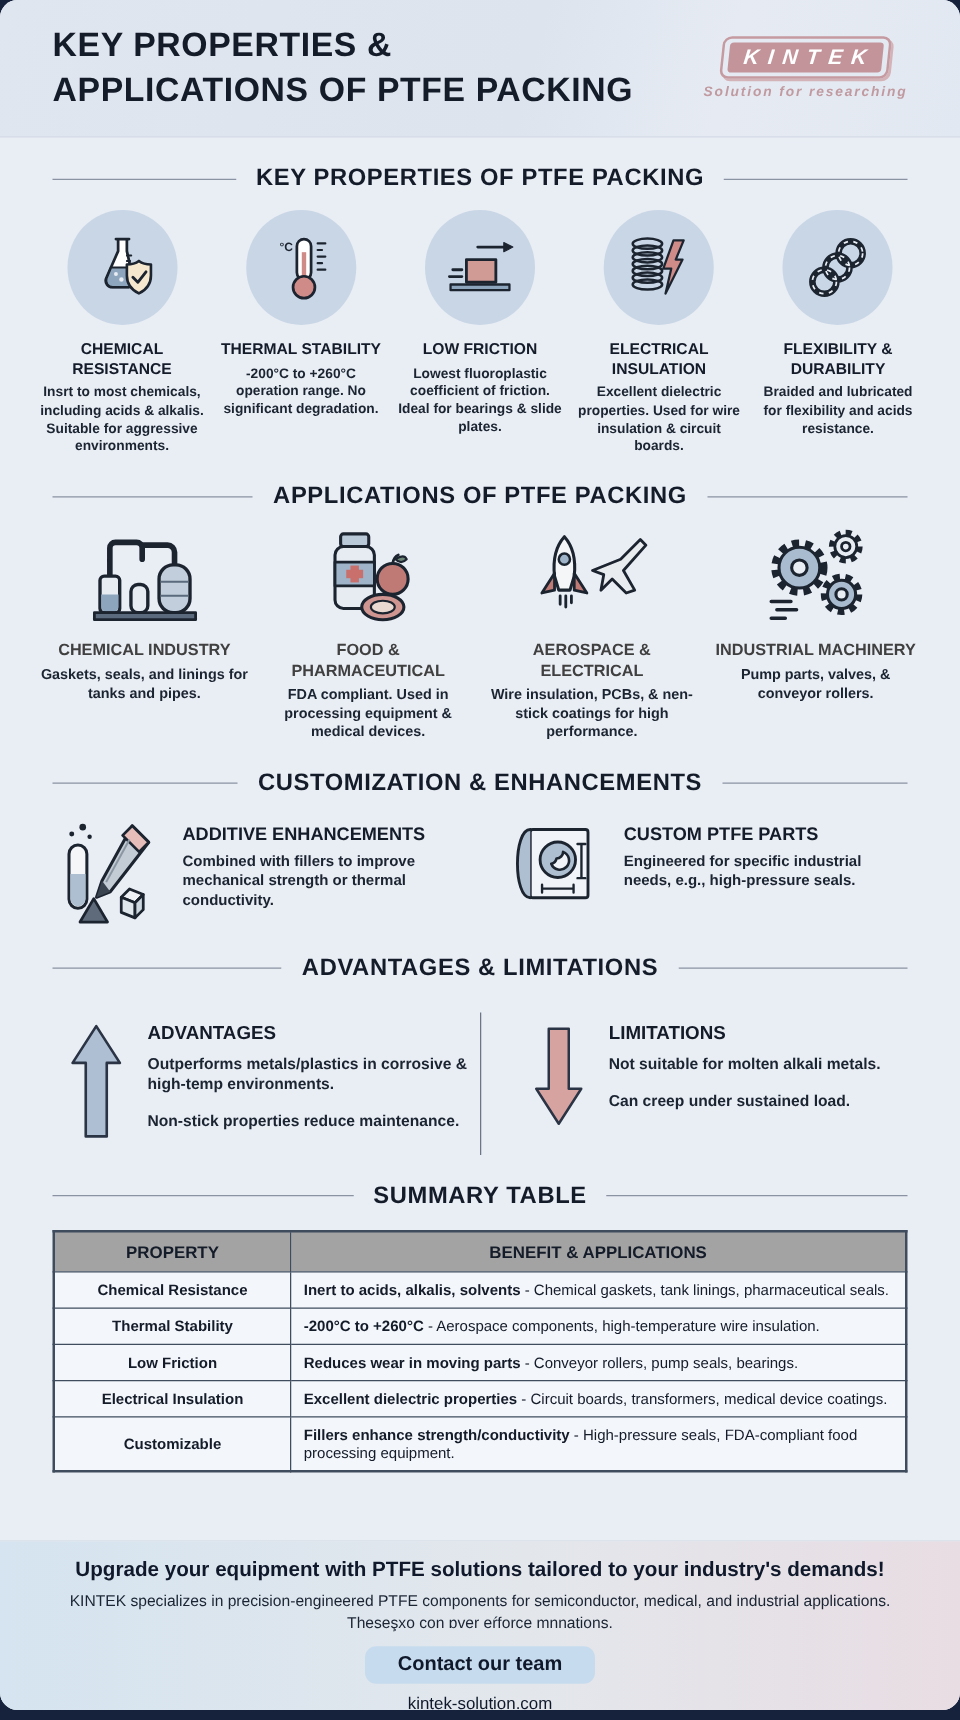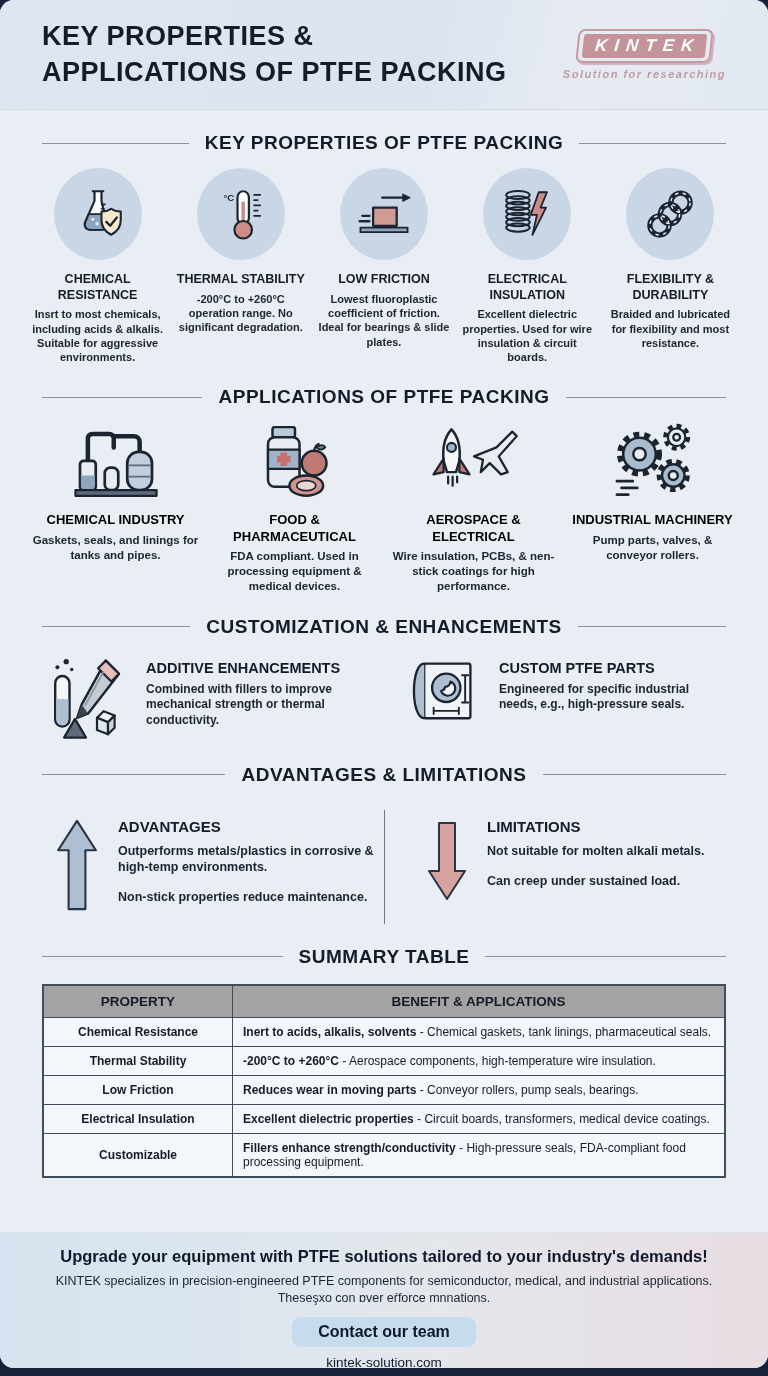--- a/index.html
+++ b/index.html
@@ -40,21 +40,21 @@
   .circle{
     width:88px;height:92px;border-radius:50%;background:#c9d6e6;
     margin:0 auto;display:flex;align-items:center;justify-content:center;
   }
   .prop h3{margin:12px 0 4px;font-size:12.5px;line-height:1.25;color:#141b29;}
   .prop p{margin:0;font-size:11px;font-weight:bold;line-height:1.3;color:#1b2431;}
   
   .app-row{display:flex;padding:12px 26px 0;}
   .app{flex:1;text-align:center;padding:0 6px;}
   .app .art{height:84px;display:flex;align-items:center;justify-content:center;}
-  .app h3{margin:8px 0 4px;font-size:13px;line-height:1.25;color:#000000;}
+  .app h3{margin:8px 0 4px;font-size:13px;line-height:1.25;color:#404040;}
   .app p{margin:0;font-size:11.5px;font-weight:bold;line-height:1.3;color:#1b2431;}
   
   .cust-row{display:flex;padding:16px 42px 0;gap:30px;}
   .cust{flex:1;display:flex;align-items:flex-start;gap:16px;}
   .cust .art{flex:0 0 auto;}
   .cust h3{margin:6px 0 6px;font-size:14.5px;color:#141b29;}
   .cust p{margin:0;font-size:12px;font-weight:bold;line-height:1.3;color:#1b2431;}
   
   .al-grid{display:grid;grid-template-columns:1fr 1fr;margin:24px 42px 0;}
   .al-col{display:flex;gap:20px;padding:4px 10px 4px 14px;}
@@ -187,21 +187,21 @@
             <circle cx="20" cy="45" r="11" stroke="#1c2430" stroke-width="6"></circle>
             <circle cx="32" cy="32" r="11" stroke="#1c2430" stroke-width="6"></circle>
             <circle cx="44" cy="19" r="11" stroke="#1c2430" stroke-width="6"></circle>
             <circle cx="20" cy="45" r="11" stroke="#e9edf4" stroke-width="1.6" stroke-dasharray="4 5"></circle>
             <circle cx="32" cy="32" r="11" stroke="#e9edf4" stroke-width="1.6" stroke-dasharray="4 5"></circle>
             <circle cx="44" cy="19" r="11" stroke="#e9edf4" stroke-width="1.6" stroke-dasharray="4 5"></circle>
           </g>
         </svg>
       </div>
       <h3>FLEXIBILITY &amp; DURABILITY</h3>
-      <p>Braided and lubricated for flexibility and most resistance.</p>
+      <p>Braided and lubricated for flexibility and acids resistance.</p>
     </div>
   </div>
 
   <div class="sec-head">
     <div class="line"></div>
     <h2>APPLICATIONS OF PTFE PACKING</h2>
     <div class="line"></div>
   </div>
 
   <div class="app-row">

